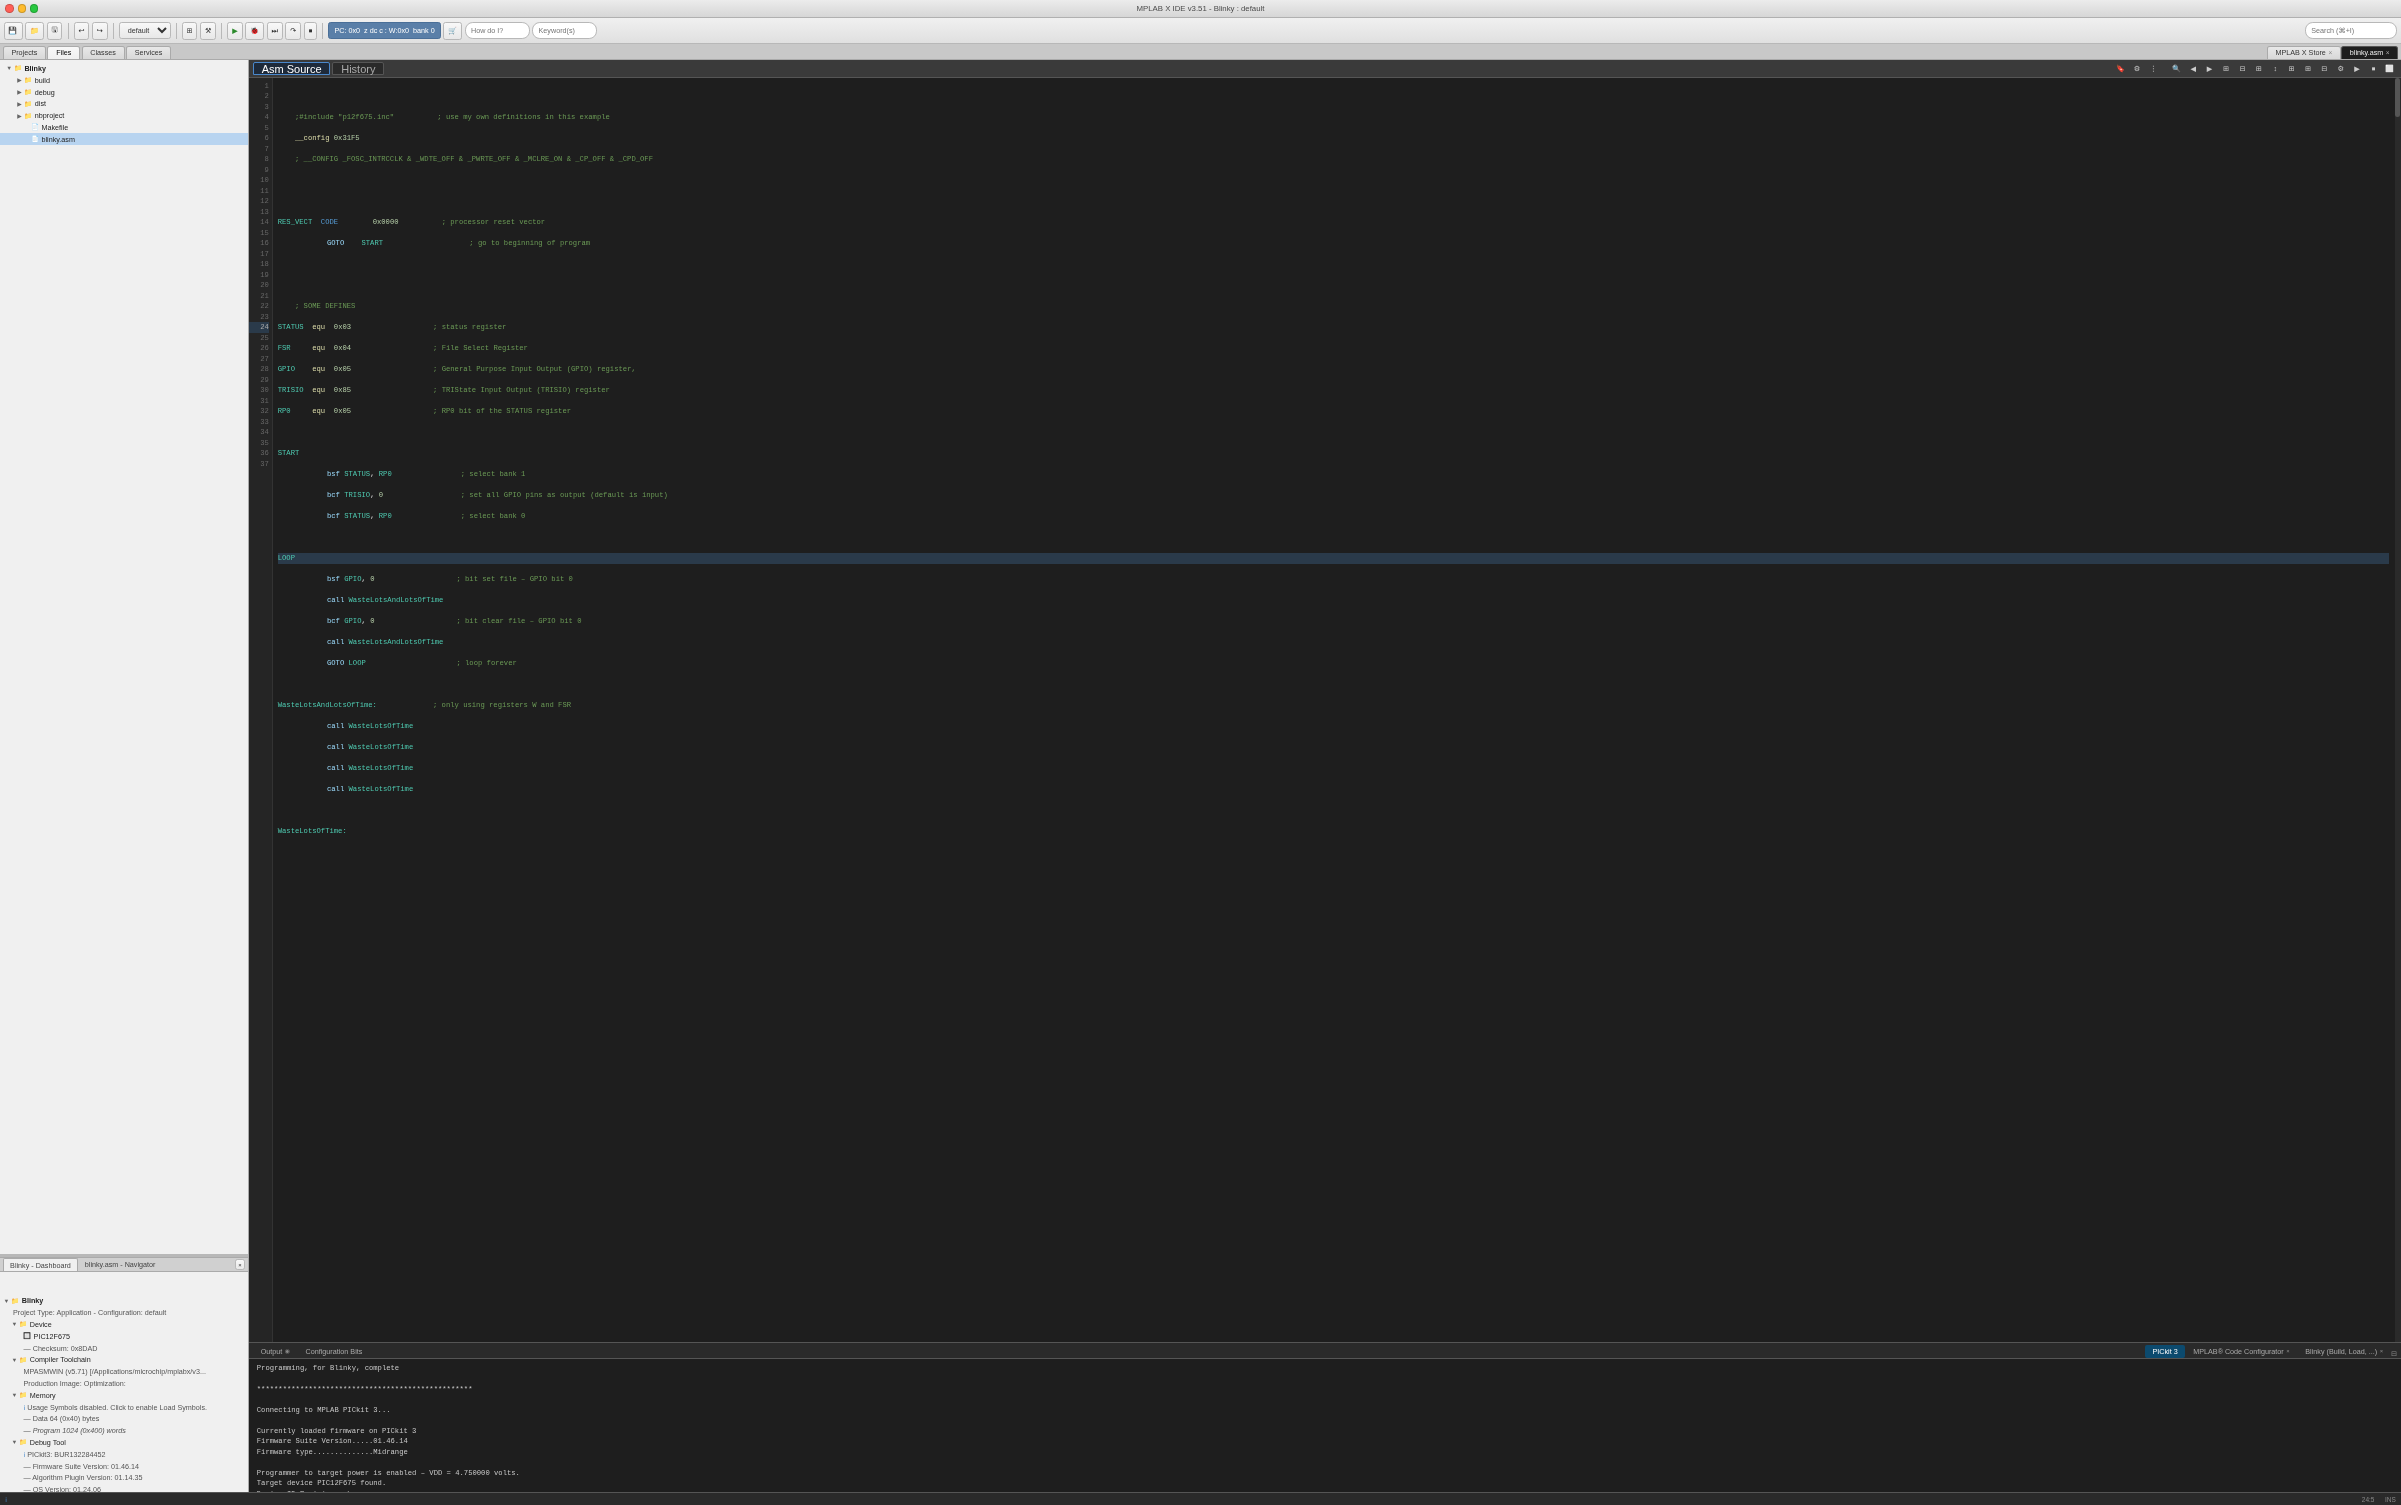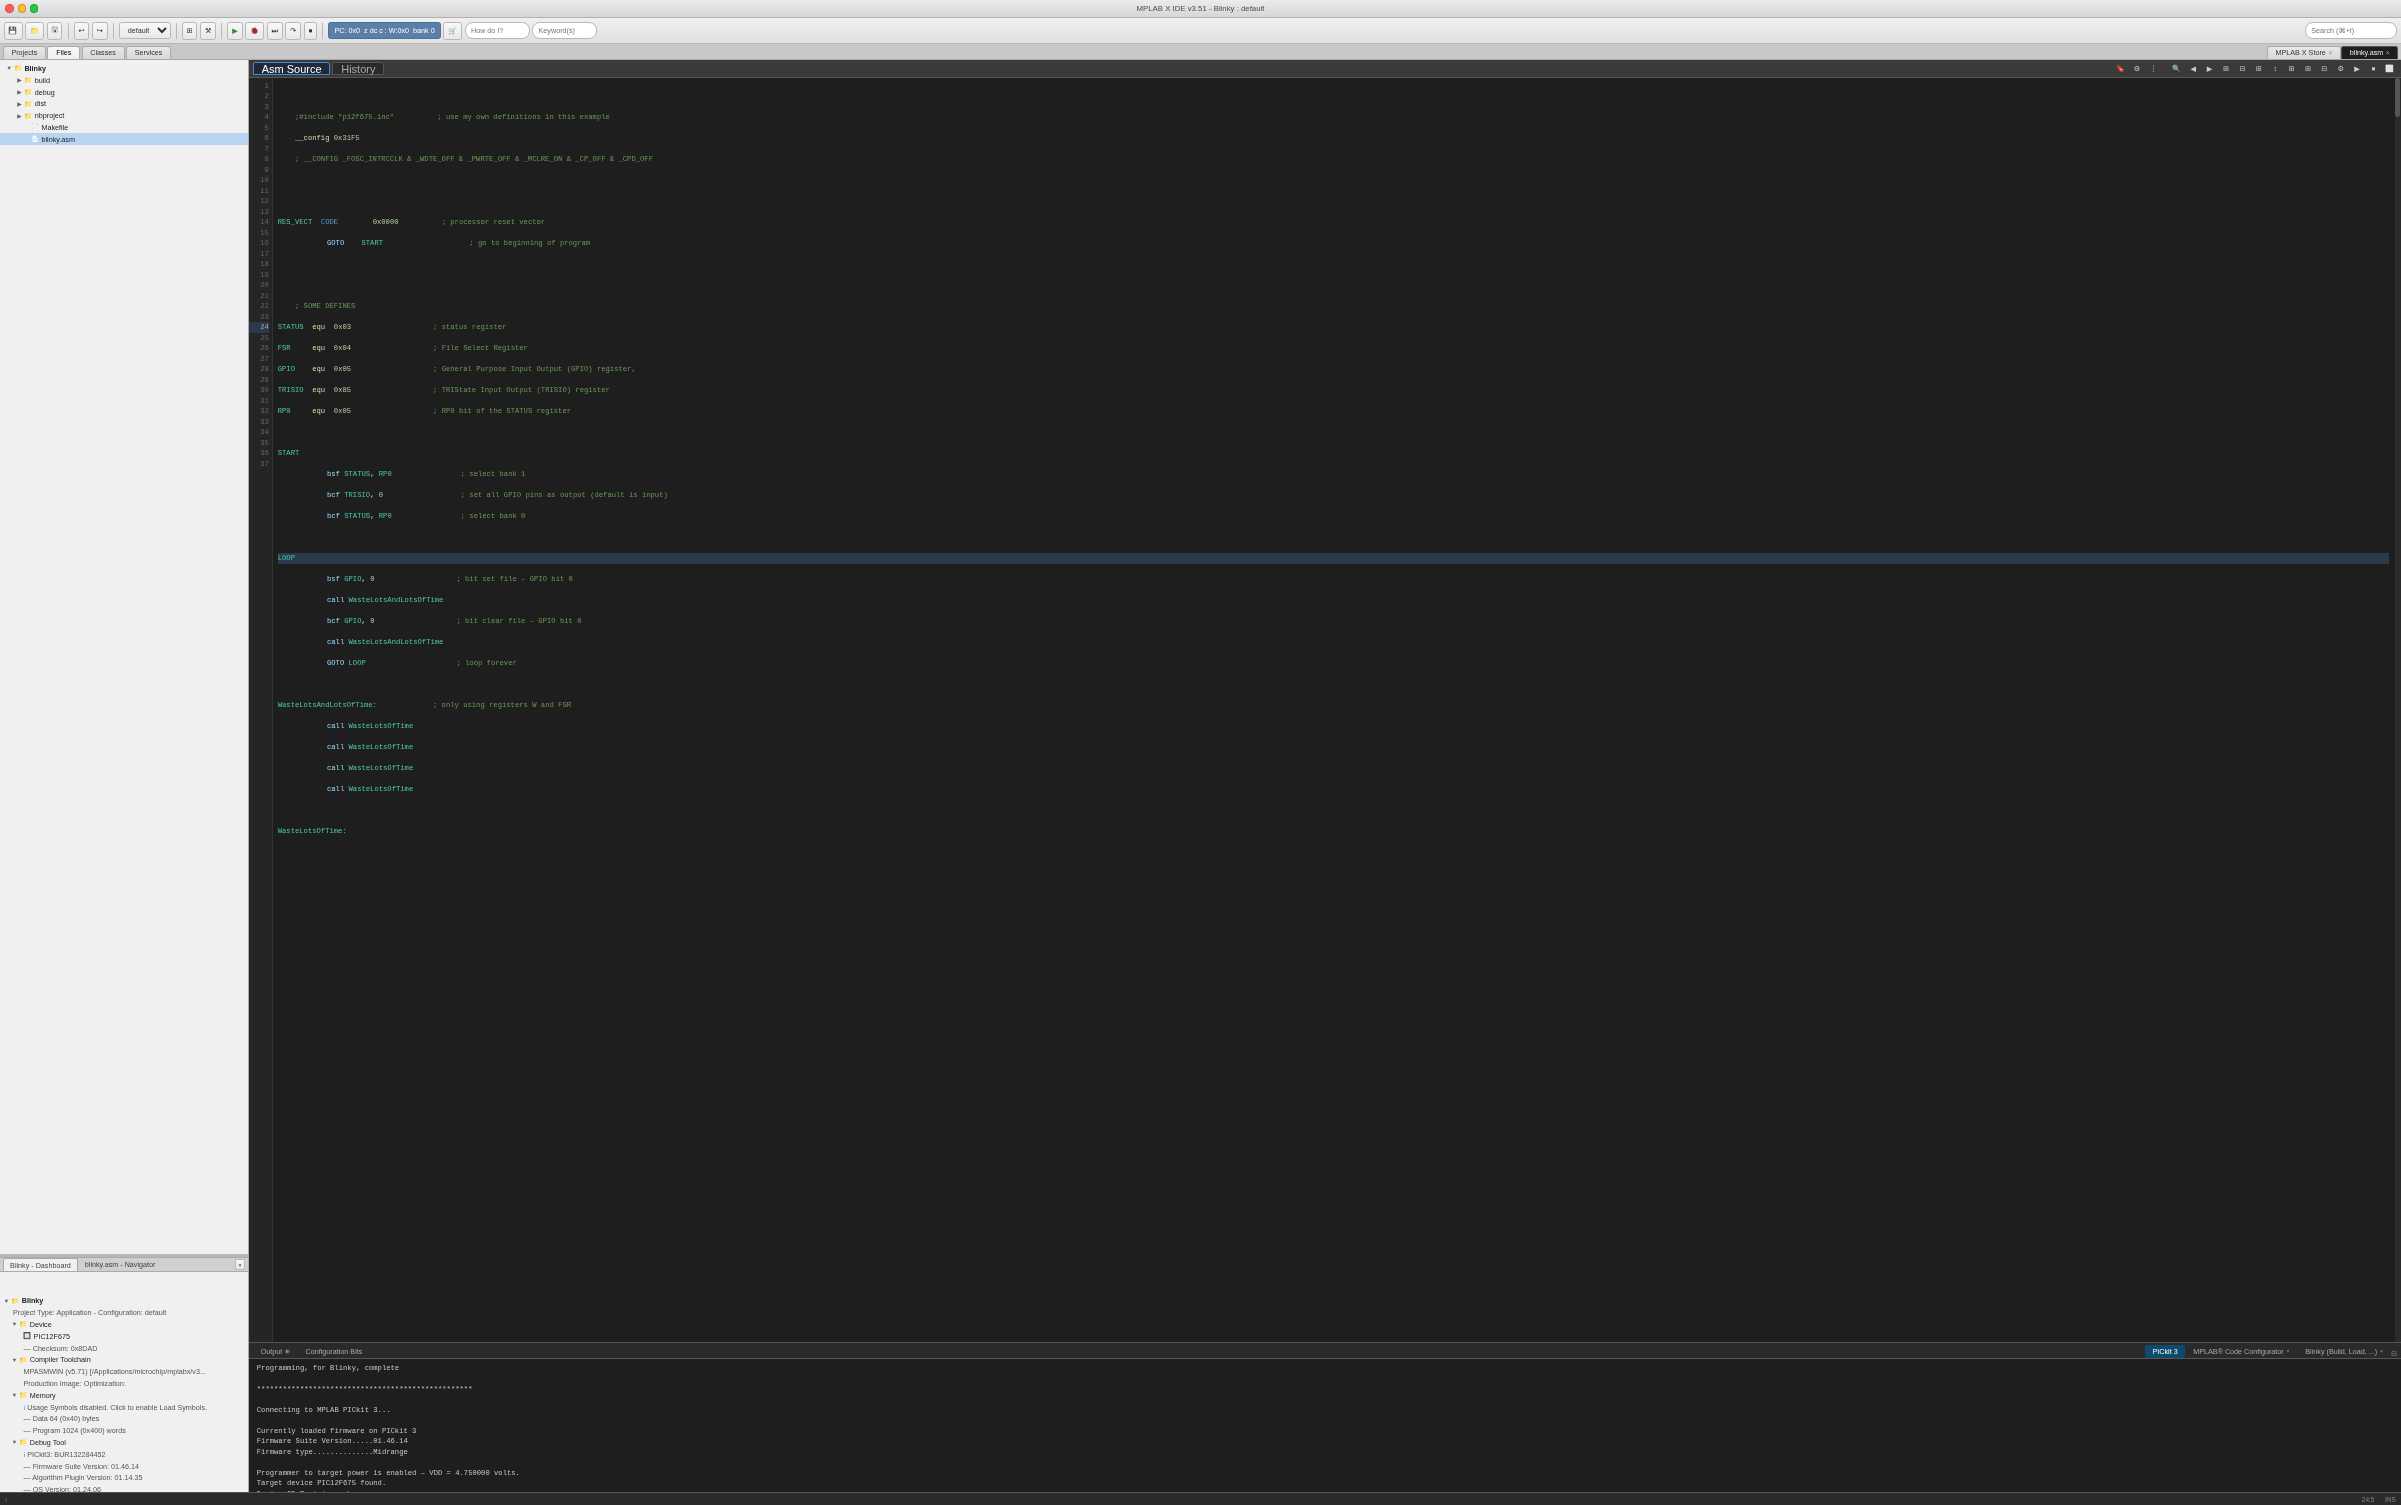--- a/index.html
+++ b/index.html
@@ -542,21 +542,21 @@
             <span class="tree-icon folder-icon">📁</span>
             <span>Memory</span>
           </div>
           <div class="tree-item" style="padding-left:23.5px;">
             <span class="tree-icon" style="color:#4488cc;">ℹ</span>
             <span style="color:#555;">Usage Symbols disabled. Click to enable Load Symbols.</span>
           </div>
           <div class="tree-item" style="padding-left:23.5px;">
             <span style="color:#555;">— Data 64 (0x40) bytes</span>
           </div>
-          <div class="tree-item" style="padding-left:23.5px;">
+          <div class="tree-item" style="padding-left:23.5px;font-style:italic;">
             <span style="color:#555;">— Program 1024 (0x400) words</span>
           </div>
           <div class="tree-item" style="padding-left:10.5px;">
             <span class="expand" style="font-size:5.9px;color:#666;margin-right:1.3px;width:7.8px;">▼</span>
             <span class="tree-icon folder-icon">📁</span>
             <span>Debug Tool</span>
           </div>
           <div class="tree-item" style="padding-left:23.5px;">
             <span class="tree-icon" style="color:#4488cc;">ℹ</span>
             <span style="color:#555;">PICkit3: BUR132284452</span>

